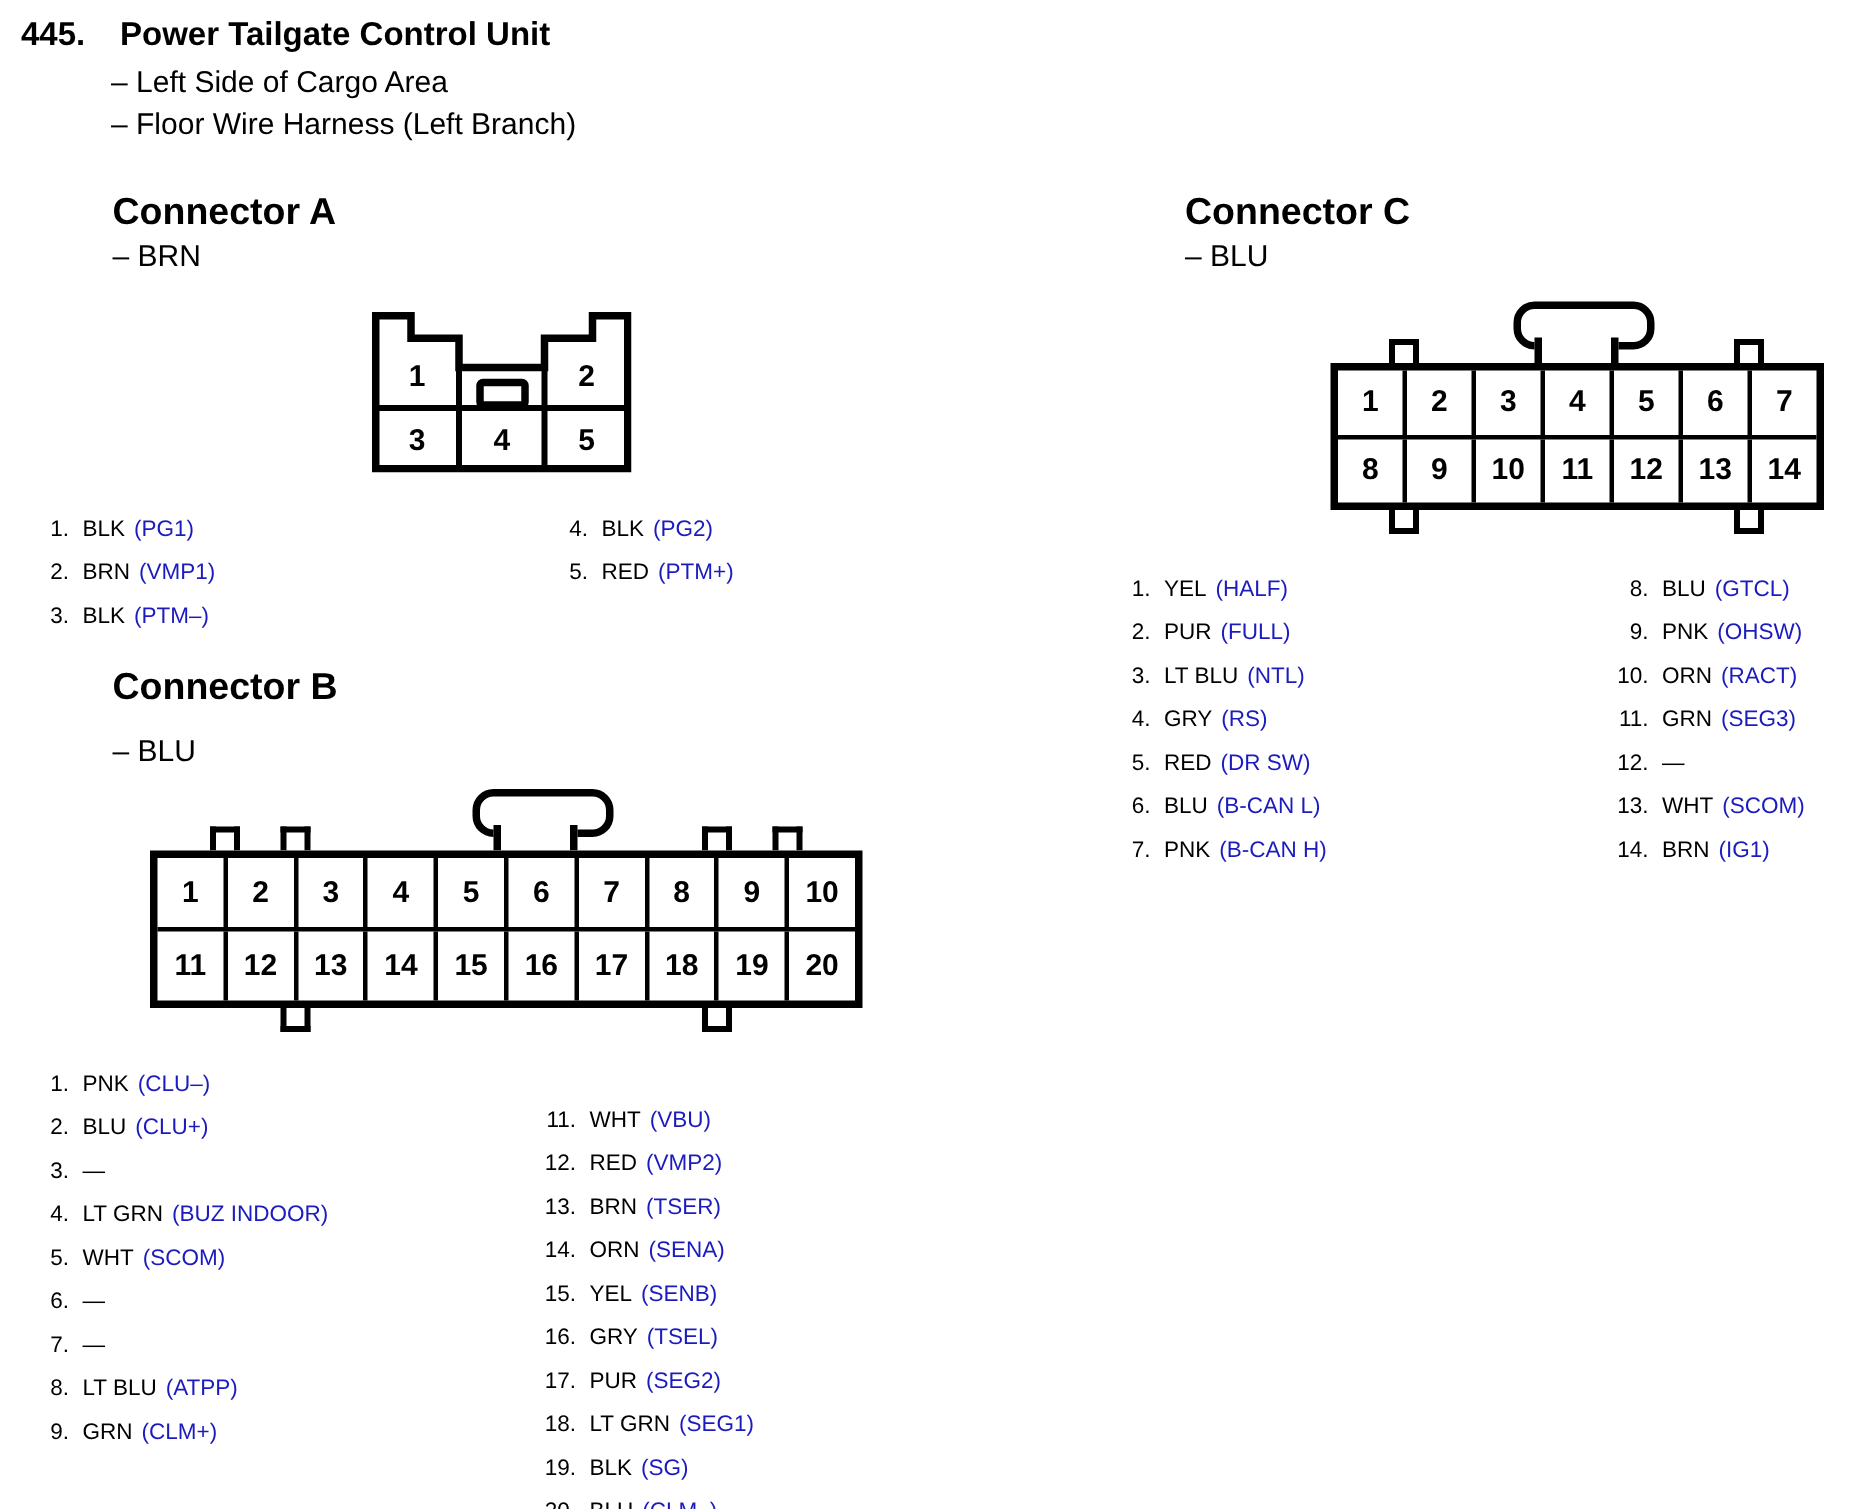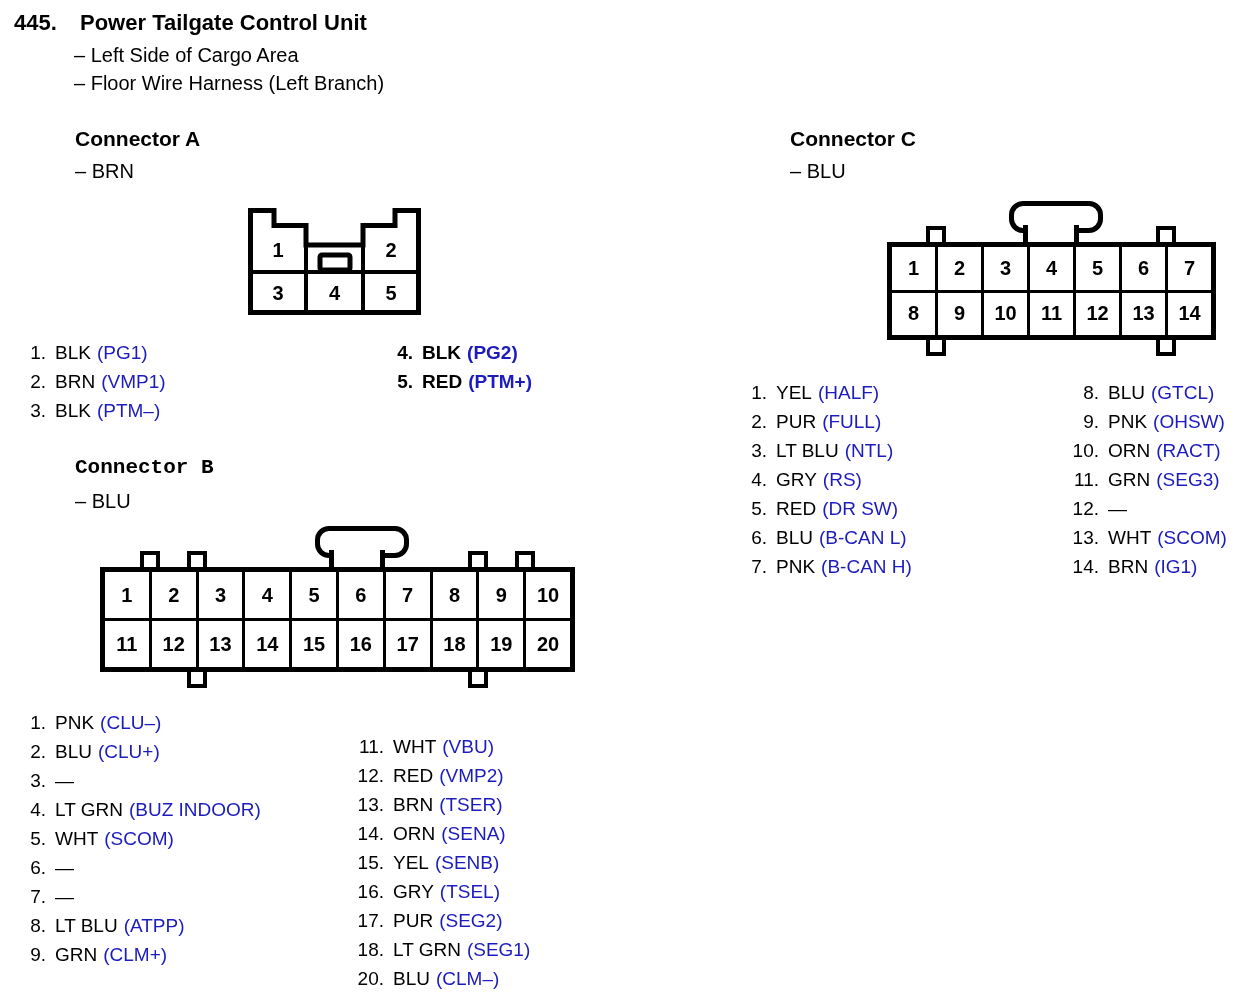--- a/index.html
+++ b/index.html
@@ -5,26 +5,26 @@
   html,body{margin:0;padding:0;background:#ffffff;}
   .page{
     position:relative;width:1226px;height:1006px;background:#ffffff;
     font-family:"Liberation Sans","DejaVu Sans",sans-serif;color:#000;
     overflow:hidden;
   }
   .abs{position:absolute;}
   .title-row{top:10px;left:14px;font-size:22px;font-weight:bold;white-space:nowrap;}
   .title-num{display:inline-block;width:66px;}
   .loc{left:74px;font-size:20px;white-space:nowrap;text-align:center;}
-  .conn-heading{font-size:21px;font-weight:bold;white-space:nowrap;}
+  .conn-heading{font-size:25px;font-weight:bold;white-space:nowrap;}
   .conn-colorlabel{font-size:20px;white-space:nowrap;}
 
   
   .pin-col{white-space:nowrap;}
-  .pin-row{height:29px;line-height:29px;font-size:19px;white-space:nowrap;}
+  .pin-row{height:29px;line-height:29px;font-size:15px;white-space:nowrap;}
   .pin-num{display:inline-block;width:34px;text-align:right;margin-right:9px;}
   .pin-wire{color:#000;}
   .pin-signal{color:#1b1bbe;margin-left:6px;}
   .pin-signal:empty{display:none;}
 
   
   .conn-wrap{position:absolute;}
   .conn-body{position:relative;width:100%;height:100%;border:5px solid #000;
     background:#fff;box-sizing:border-box;display:flex;flex-direction:column;}
   .cell-row{display:flex;flex:1;}
@@ -73,26 +73,26 @@
       <text x="86.5" y="92" text-anchor="middle">4</text>
       <text x="143" y="92" text-anchor="middle">5</text>
     </svg>
   </div>
 
   <div class="abs pin-col" style="left:12px;top:338px;">
       <div class="pin-row"><span class="pin-num">1.</span><span class="pin-wire">BLK</span><span class="pin-signal">(PG1)</span></div>
       <div class="pin-row"><span class="pin-num">2.</span><span class="pin-wire">BRN</span><span class="pin-signal">(VMP1)</span></div>
       <div class="pin-row"><span class="pin-num">3.</span><span class="pin-wire">BLK</span><span class="pin-signal">(PTM–)</span></div>
     </div>
-  <div class="abs pin-col" style="left:379px;top:338px;font-weight:bold;">
+  <div class="abs pin-col" style="left:358px;top:338px;">
       <div class="pin-row"><span class="pin-num">4.</span><span class="pin-wire">BLK</span><span class="pin-signal">(PG2)</span></div>
       <div class="pin-row"><span class="pin-num">5.</span><span class="pin-wire">RED</span><span class="pin-signal">(PTM+)</span></div>
     </div>
 
-  <div class="abs conn-heading" style="left:75px;top:456px;font-family:Liberation Mono, monospace;">Connector B</div>
+  <div class="abs conn-heading" style="left:75px;top:444px;">Connector B</div>
   <div class="abs conn-colorlabel" style="left:75px;top:490px;">– BLU</div>
 
   <div class="conn-wrap" style="left:100px;top:567px;width:475px;height:105px;">
     <div class="latch-handle" style="left:215px;width:84px;"></div>
     <div class="latch-neck" style="left:229px;width:46px;"></div>
     <div class="tab top" style="left:40px;"></div>
     <div class="tab top" style="left:87px;"></div>
     <div class="tab top" style="left:368px;"></div>
     <div class="tab top" style="left:415px;"></div>
     <div class="tab bottom" style="left:87px;"></div>
@@ -138,20 +138,21 @@
     </div>
   <div class="abs pin-col" style="left:350px;top:732px;">
       <div class="pin-row"><span class="pin-num">11.</span><span class="pin-wire">WHT</span><span class="pin-signal">(VBU)</span></div>
       <div class="pin-row"><span class="pin-num">12.</span><span class="pin-wire">RED</span><span class="pin-signal">(VMP2)</span></div>
       <div class="pin-row"><span class="pin-num">13.</span><span class="pin-wire">BRN</span><span class="pin-signal">(TSER)</span></div>
       <div class="pin-row"><span class="pin-num">14.</span><span class="pin-wire">ORN</span><span class="pin-signal">(SENA)</span></div>
       <div class="pin-row"><span class="pin-num">15.</span><span class="pin-wire">YEL</span><span class="pin-signal">(SENB)</span></div>
       <div class="pin-row"><span class="pin-num">16.</span><span class="pin-wire">GRY</span><span class="pin-signal">(TSEL)</span></div>
       <div class="pin-row"><span class="pin-num">17.</span><span class="pin-wire">PUR</span><span class="pin-signal">(SEG2)</span></div>
       <div class="pin-row"><span class="pin-num">18.</span><span class="pin-wire">LT GRN</span><span class="pin-signal">(SEG1)</span></div>
+      <div class="pin-row"><span class="pin-num">19.</span><span class="pin-wire">BLK</span><span class="pin-signal">(SG)</span></div>
       <div class="pin-row"><span class="pin-num">20.</span><span class="pin-wire">BLU</span><span class="pin-signal">(CLM–)</span></div>
     </div>
 
   <div class="abs conn-heading" style="left:790px;top:127px;">Connector C</div>
   <div class="abs conn-colorlabel" style="left:790px;top:160px;">– BLU</div>
 
   <div class="conn-wrap" style="left:887px;top:242px;width:329px;height:98px;">
     <div class="latch-handle" style="left:122px;width:84px;"></div>
     <div class="latch-neck" style="left:136px;width:46px;"></div>
     <div class="tab top" style="left:39px;"></div>

